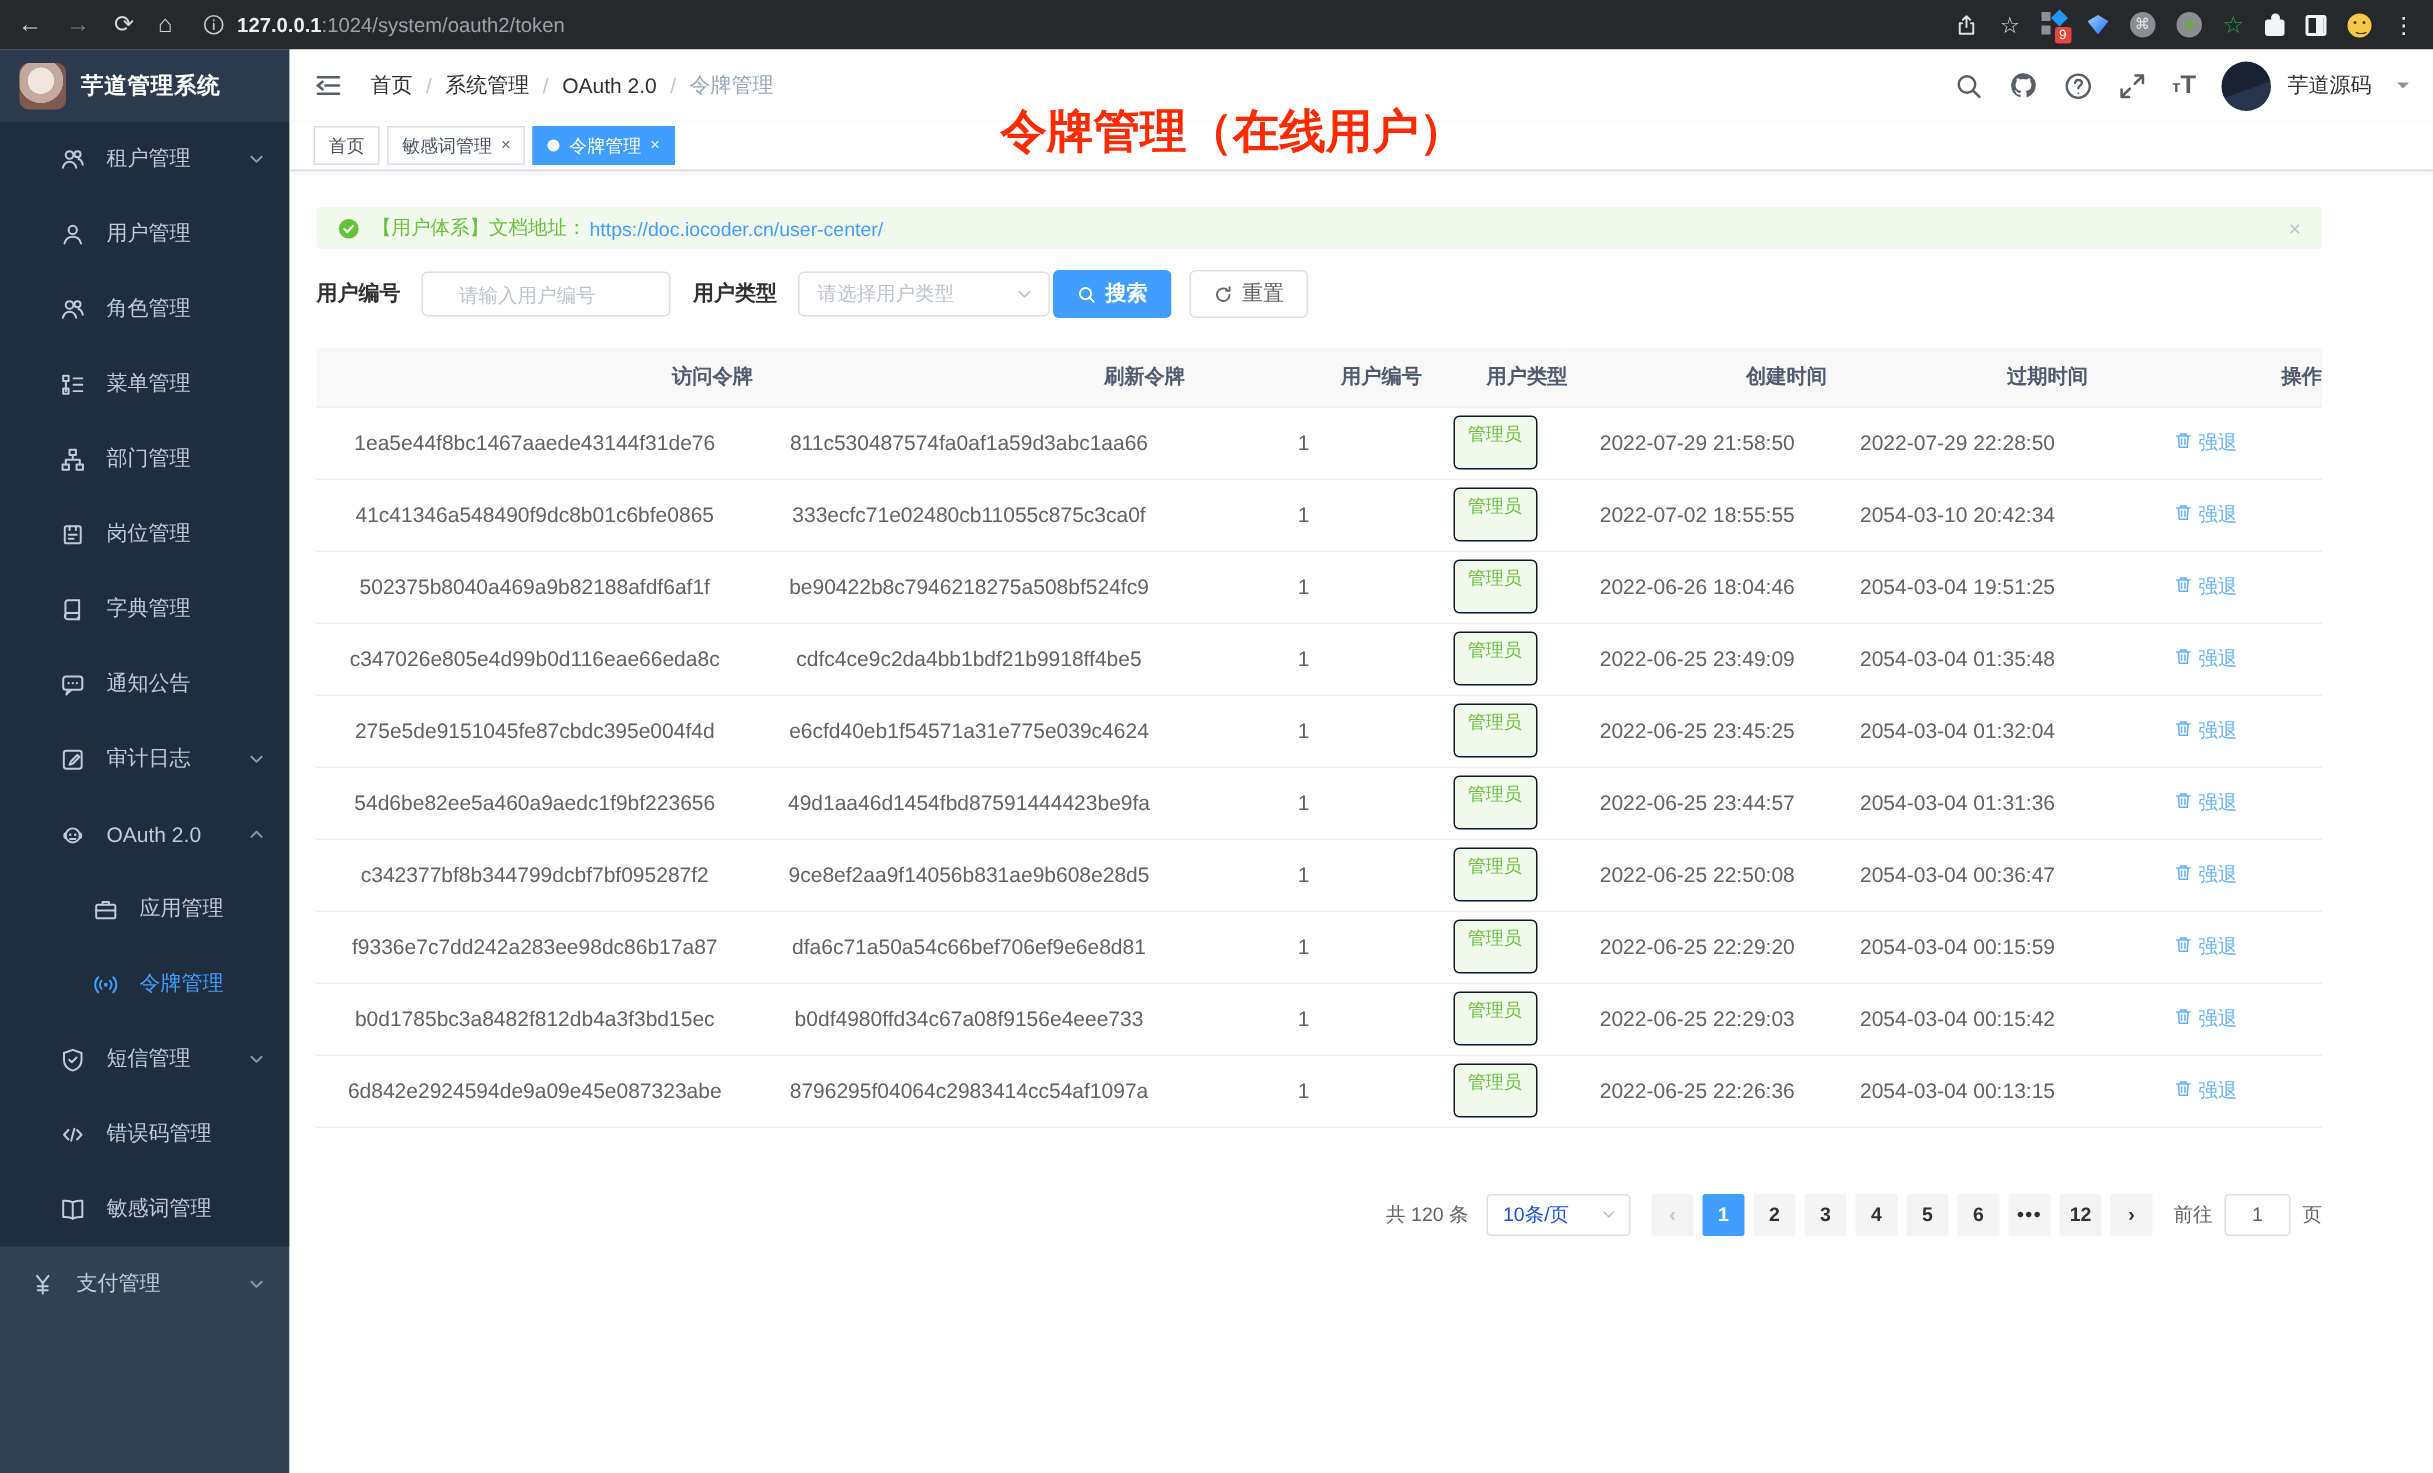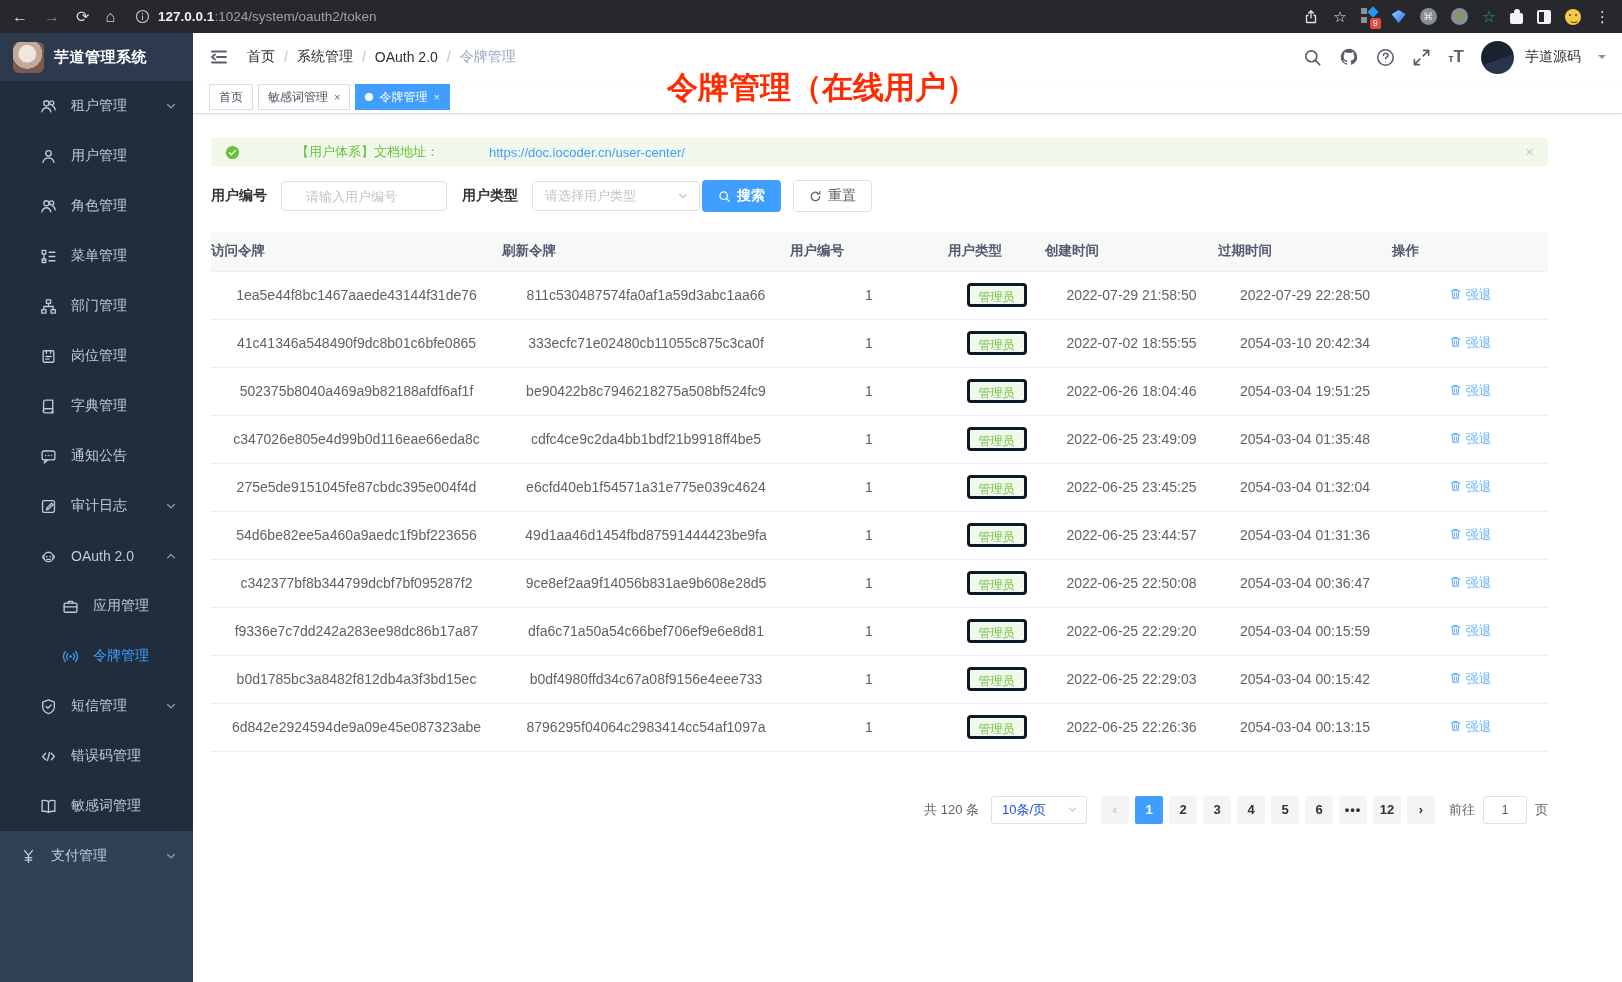--- a/index.html
+++ b/index.html
@@ -63,41 +63,41 @@
   .tabbar{height:33px;border-bottom:1px solid #d8dce5;box-shadow:0 1px 3px rgba(0,0,0,.08);display:flex;align-items:center;padding:0 16px;gap:5px;}
   .tab{height:26px;display:inline-flex;align-items:center;gap:6px;padding:0 9px;border:1px solid #d8dce5;background:#fff;font-size:12px;color:#495060;cursor:pointer;}
   .tab .dot{width:8px;height:8px;border-radius:50%;background:#fff;display:none;}
   .tab.active{background:#409eff;border-color:#409eff;color:#fff;}
   .tab.active .dot{display:inline-block;}
   .tab .close{font-size:11px;opacity:.85;cursor:pointer;}
 
   .annotation{position:absolute;left:474px;top:34px;font-size:31px;font-weight:800;color:#ff2a00;white-space:nowrap;z-index:6;}
 
   .content{padding:24px 0 0 18px;width:1355px;}
-  .alert{width:1337px;height:28px;background:#f0f9eb;border-radius:3px;display:flex;align-items:center;padding:0 14px;font-size:13px;gap:48px;}
+  .alert{width:1337px;height:28px;background:#f0f9eb;border-radius:3px;display:flex;align-items:center;padding:0 14px;font-size:13px;}
   .alert .icon{display:inline-flex;}
   .alert-label{color:#67c23a;margin-left:8px;}
   .alert-link{color:#409eff;margin-left:2px;text-decoration:none;cursor:pointer;}
   .alert-close{margin-left:auto;color:#c0c4cc;font-size:14px;cursor:pointer;}
 
   .filter-row{margin-top:14px;display:flex;align-items:center;font-size:14px;}
   .flabel{font-weight:700;color:#303133;flex-shrink:0;}
   .txt-input{width:166px;height:30px;border:1px solid #dcdfe6;border-radius:4px;padding:0 24px;font-size:13px;color:#606266;margin-left:14px;outline:none;}
   .txt-input::placeholder{color:#bfc4cc;}
   .select{width:168px;height:30px;border:1px solid #dcdfe6;border-radius:4px;margin-left:14px;display:flex;align-items:center;justify-content:space-between;padding:0 10px 0 12px;font-size:13px;color:#bfc4cc;cursor:pointer;}
   .select .sarrow{display:inline-flex;color:#c0c4cc;}
   .gap{width:15px;}
   .btn{height:32px;padding:0 15px;border-radius:4px;display:inline-flex;align-items:center;gap:6px;font-size:14px;cursor:pointer;border:1px solid transparent;}
   .btn-primary{margin-left:2px;background:#409eff;color:#fff;font-weight:bold;}
   .btn-plain{margin-left:12px;background:#fff;border-color:#dcdfe6;color:#606266;}
 
   table.data{margin-top:20px;width:1337px;border-collapse:collapse;table-layout:fixed;}
-  table.data th{height:39px;background:#f8f8f9;font-weight:600;font-size:13.5px;color:#515a6e;border-bottom:1px solid #ebeef5;text-align:left;}
+  table.data th{height:39px;background:#f8f8f9;font-weight:600;font-size:13.5px;color:#515a6e;border-bottom:1px solid #ebeef5;text-align:right;}
   table.data td{height:48px;font-size:14px;color:#606266;text-align:center;border-bottom:1px solid #ebeef5;overflow:hidden;white-space:nowrap;}
-  .badge{display:inline-block;height:24px;line-height:22px;padding:0 9px;font-size:12px;color:#67c23a;background:#f0f9eb;border:3px solid #0f172a;border-radius:4px;}
+  .badge{display:inline-block;height:36px;line-height:22px;padding:0 9px;font-size:12px;color:#67c23a;background:#f0f9eb;border:1px solid #0f172a;border-radius:4px;}
   .action-link{display:inline-flex;align-items:center;gap:4px;color:#66b1ff;font-size:13px;cursor:pointer;}
 
   .pagination{width:1337px;margin-top:44px;display:flex;align-items:center;justify-content:flex-end;font-size:13px;color:#606266;}
   .ptotal{margin-right:12px;}
   .psize{width:96px;height:28px;border:1px solid #dcdfe6;border-radius:3px;display:flex;align-items:center;justify-content:space-between;padding:0 8px 0 10px;color:#1d4ed8;cursor:pointer;}
   .pager{display:flex;gap:6px;margin:0 14px;}
   .pbtn{min-width:28px;height:28px;padding:0 4px;background:#f4f4f5;border-radius:2px;display:flex;align-items:center;justify-content:center;font-weight:600;color:#303133;cursor:pointer;}
   .pbtn.prev{color:#c0c4cc;}
   .pbtn.active{background:#409eff;color:#fff;}
   .pbtn.more{letter-spacing:1px;font-weight:700;}

